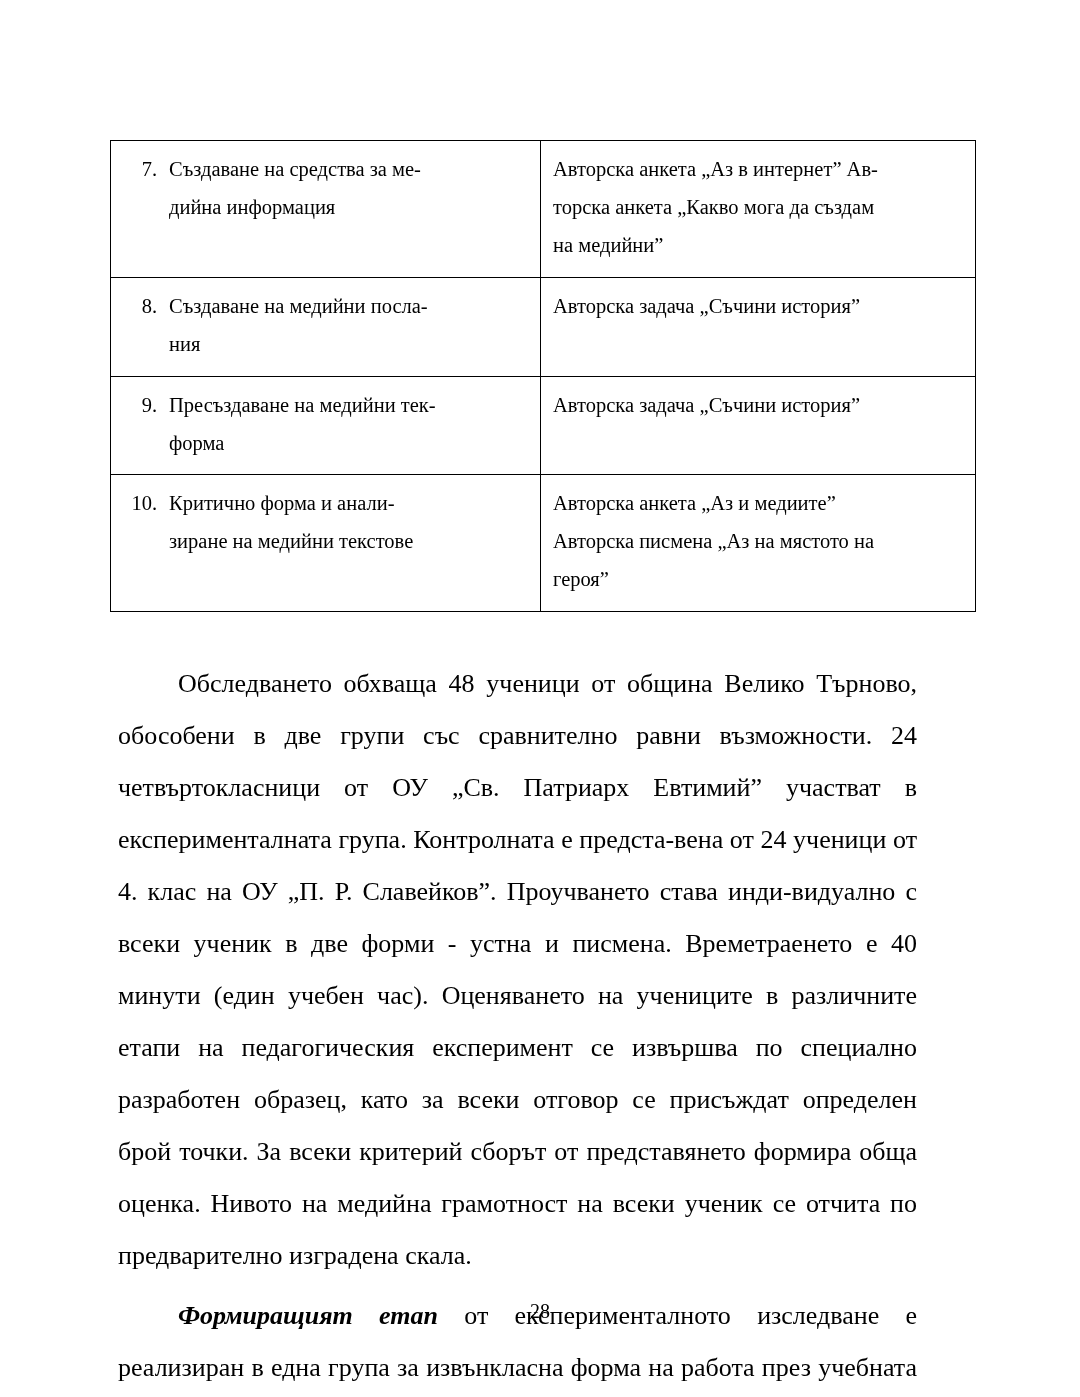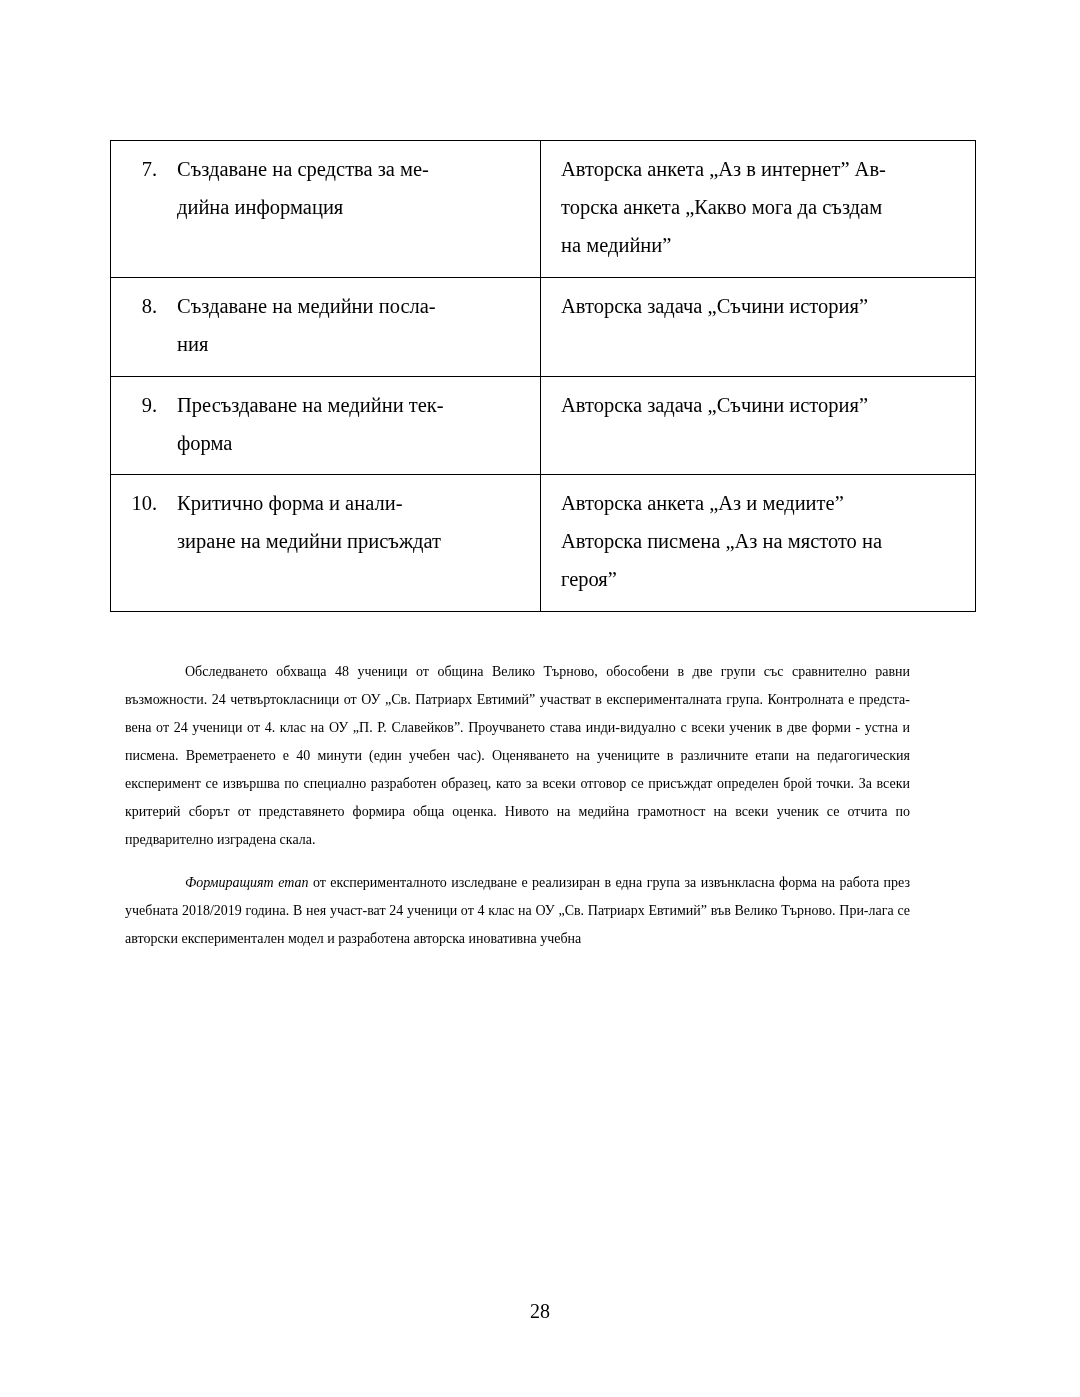--- a/index.html
+++ b/index.html
@@ -56,40 +56,39 @@
   }
   .item-text {
     flex: 1 1 auto;
     text-align: justify;
     text-justify: inter-word;
     hyphens: manual;
   }
   .right-line {
     display: block;
     text-align: left;
-    margin-left: 8px;
   }
 
   
   p.para {
-    font-size: 14px;
+    font-size: 26px;
     line-height: 2.0;
     text-align: justify;
     text-justify: inter-word;
-    margin: 15px;
+    margin: 8px;
     text-indent: 60px;
   }
   p.para.first-block {
     margin-top: 46px;
   }
   p.para.second-block {
     margin-top: 0px;
   }
   .bold-italic {
-    font-weight: normal;
+    font-weight: bold;
     font-style: italic;
   }
 
   
   .page-number {
     position: absolute;
     left: 0;
     right: 0;
     top: 1300px;
     text-align: center;
@@ -148,21 +147,21 @@
           <td class="col-right">
             <span class="right-line">Авторска задача „Съчини история”</span>
           </td>
         </tr>
         <tr>
           <td class="col-left">
             <div class="item-row">
               <span class="item-num">10.</span>
               <span class="item-text">
                 <span class="right-line">Критично    форма  и    анали-</span>
-                <span class="right-line">зиране на медийни присъждат</span>
+                <span class="right-line">зиране на медийни текстове</span>
               </span>
             </div>
           </td>
           <td class="col-right">
             <span class="right-line">Авторска анкета „Аз и медиите”</span>
             <span class="right-line">Авторска писмена  „Аз на мястото на</span>
             <span class="right-line">героя”</span>
           </td>
         </tr>
       </tbody>

